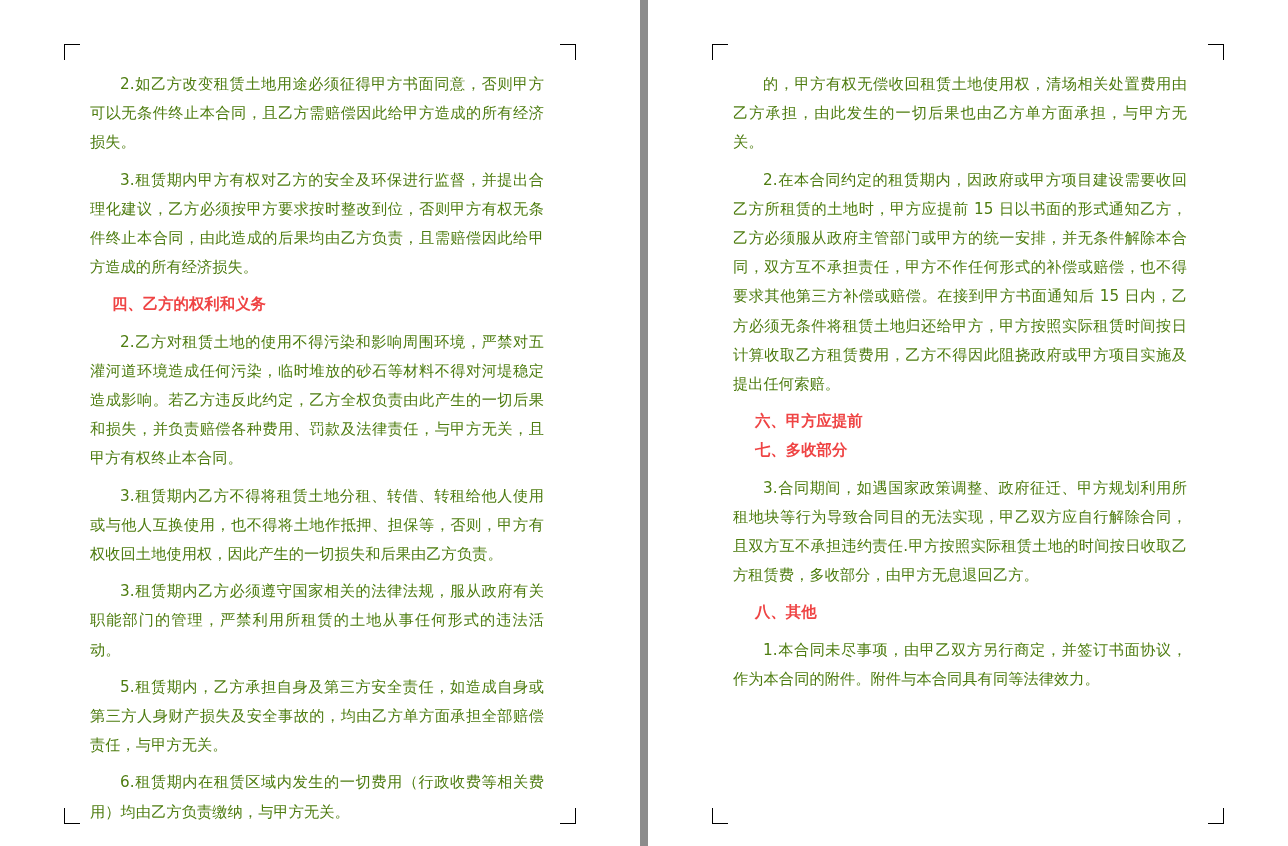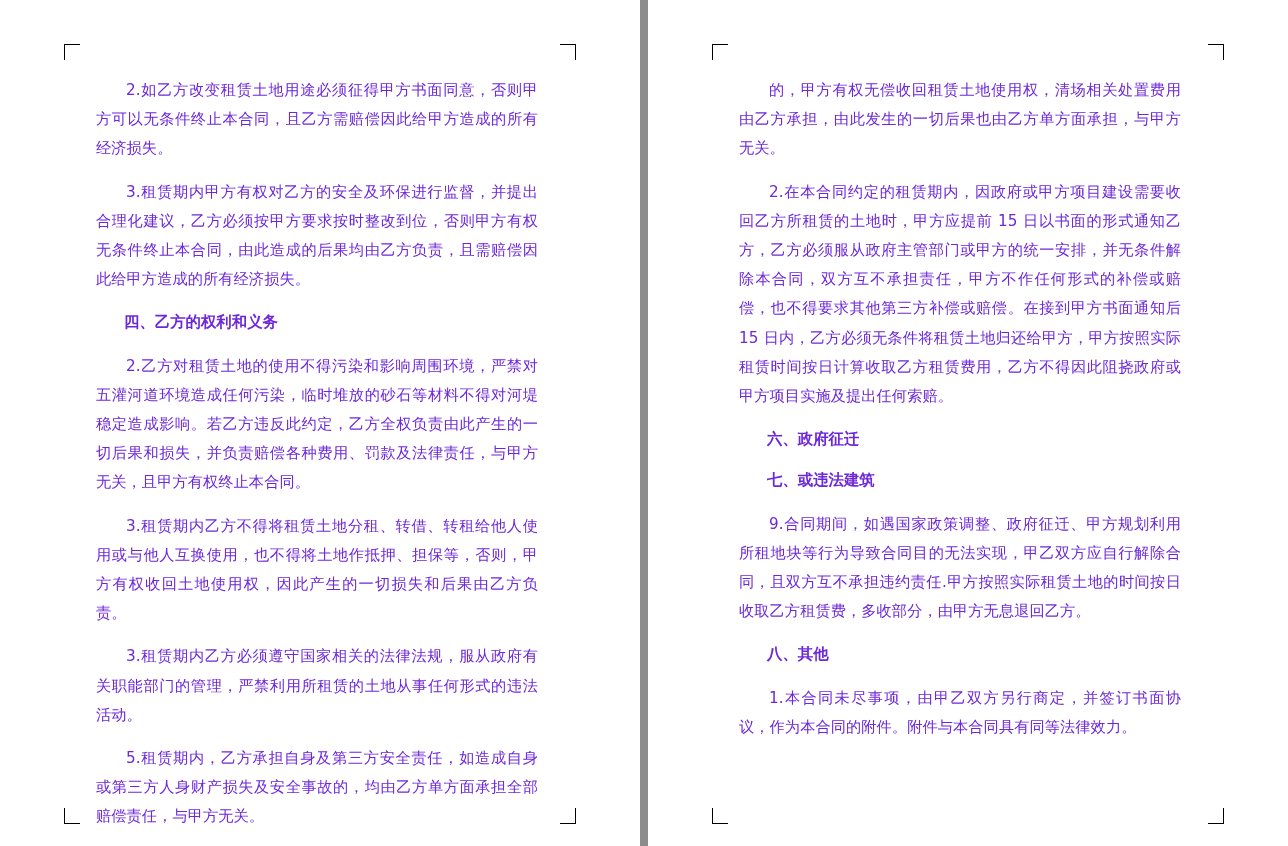--- a/index.html
+++ b/index.html
@@ -34,37 +34,37 @@
   }
   .textcol {
     position: absolute;
     left: 82px;
     top: 62px;
     width: 470px;
     height: 740px;
   }
   .page.right .textcol { left: 77px; }
   p.para {
-    margin: 14px;
+    margin: 8px;
     font-size: 15.2px;
     line-height: 29.2px;
-    color: #6d28d9;
+    color: #4d7c0f;
     text-align: justify;
     text-justify: inter-ideograph;
     letter-spacing: 0.1px;
     font-family: "DejaVu Sans", "Liberation Sans", sans-serif;
   }
   p.indent { text-indent: 30px; }
   p.heading {
-    margin: 12px;
+    margin: 0;
     font-size: 15.4px;
     line-height: 29.2px;
     font-weight: bold;
     text-indent: 30px;
-    color: #6d28d9;
+    color: #ef4444;
   }
   
   .cmark {
     position: absolute;
     width: 16px;
     height: 16px;
   }
   .cmark::before, .cmark::after {
     content: "";
     position: absolute;
@@ -109,21 +109,21 @@
   <div class="gutter"></div>
 
   <div class="page right">
     <div class="cmark tl"></div>
     <div class="cmark tr"></div>
     <div class="cmark bl"></div>
     <div class="cmark br"></div>
     <div class="textcol" id="right-col">
         <p class="para indent">的，甲方有权无偿收回租赁土地使用权，清场相关处置费用由乙方承担，由此发生的一切后果也由乙方单方面承担，与甲方无关。</p>
         <p class="para indent">2.在本合同约定的租赁期内，因政府或甲方项目建设需要收回乙方所租赁的土地时，甲方应提前 15 日以书面的形式通知乙方，乙方必须服从政府主管部门或甲方的统一安排，并无条件解除本合同，双方互不承担责任，甲方不作任何形式的补偿或赔偿，也不得要求其他第三方补偿或赔偿。在接到甲方书面通知后 15 日内，乙方必须无条件将租赁土地归还给甲方，甲方按照实际租赁时间按日计算收取乙方租赁费用，乙方不得因此阻挠政府或甲方项目实施及提出任何索赔。</p>
-        <p class="heading">六、政府征迁</p>
-        <p class="heading">七、或违法建筑</p>
-        <p class="para indent">9.合同期间，如遇国家政策调整、政府征迁、甲方规划利用所租地块等行为导致合同目的无法实现，甲乙双方应自行解除合同，且双方互不承担违约责任.甲方按照实际租赁土地的时间按日收取乙方租赁费，多收部分，由甲方无息退回乙方。</p>
+        <p class="heading">六、甲方应提前</p>
+        <p class="heading">七、多收部分</p>
+        <p class="para indent">3.合同期间，如遇国家政策调整、政府征迁、甲方规划利用所租地块等行为导致合同目的无法实现，甲乙双方应自行解除合同，且双方互不承担违约责任.甲方按照实际租赁土地的时间按日收取乙方租赁费，多收部分，由甲方无息退回乙方。</p>
         <p class="heading">八、其他</p>
         <p class="para indent">1.本合同未尽事项，由甲乙双方另行商定，并签订书面协议，作为本合同的附件。附件与本合同具有同等法律效力。</p>
       </div>
   </div>
 
 </div>
 
 </body></html>

